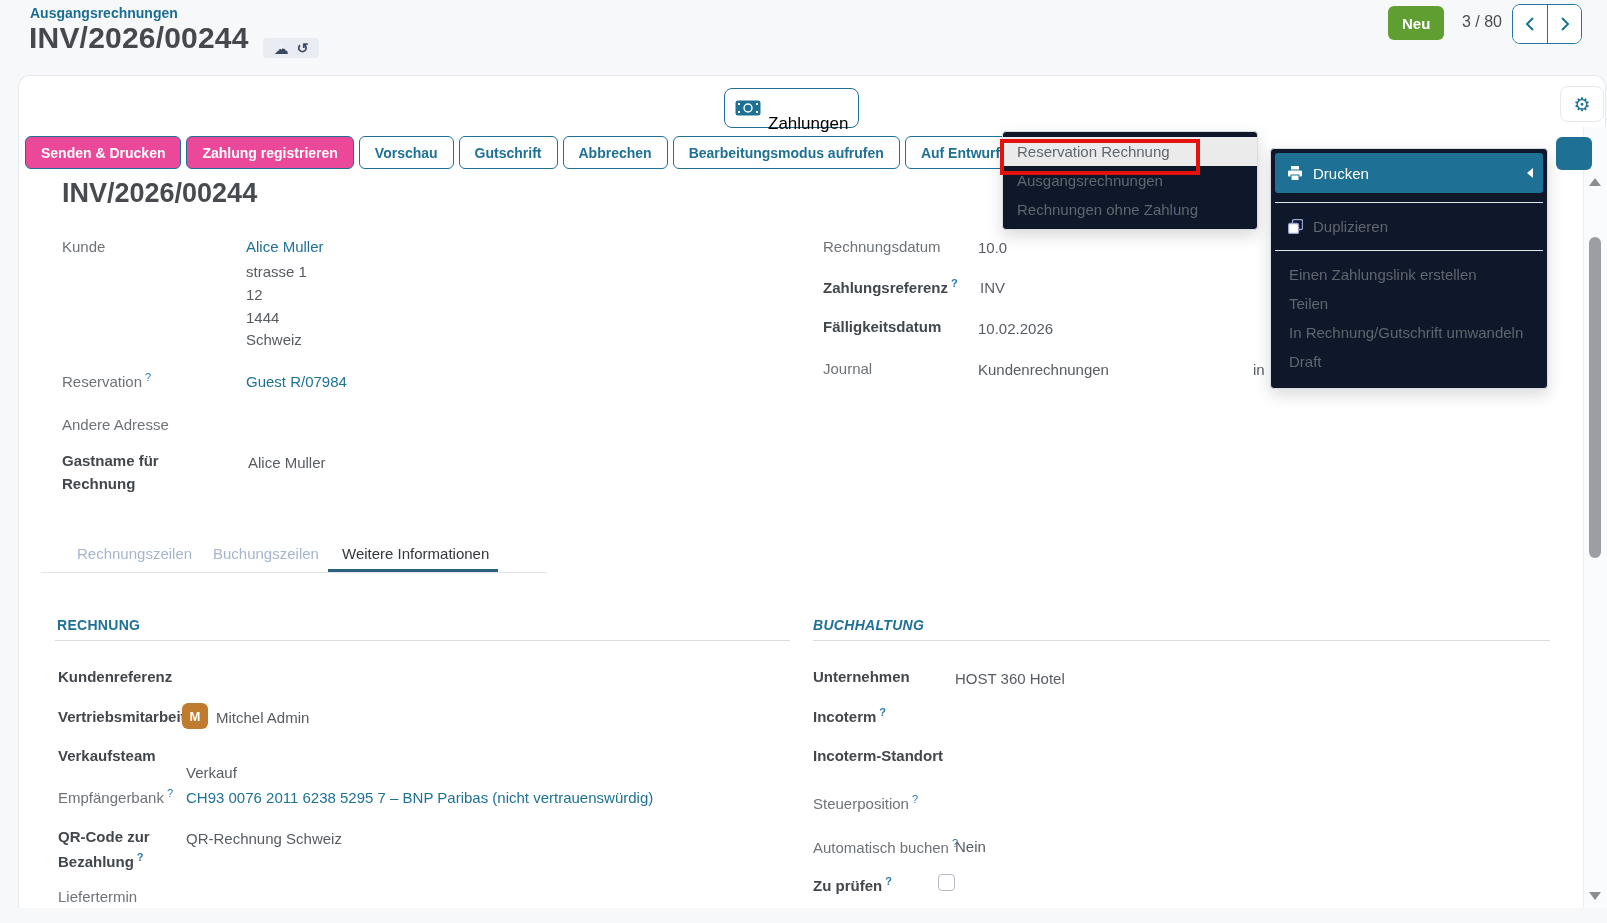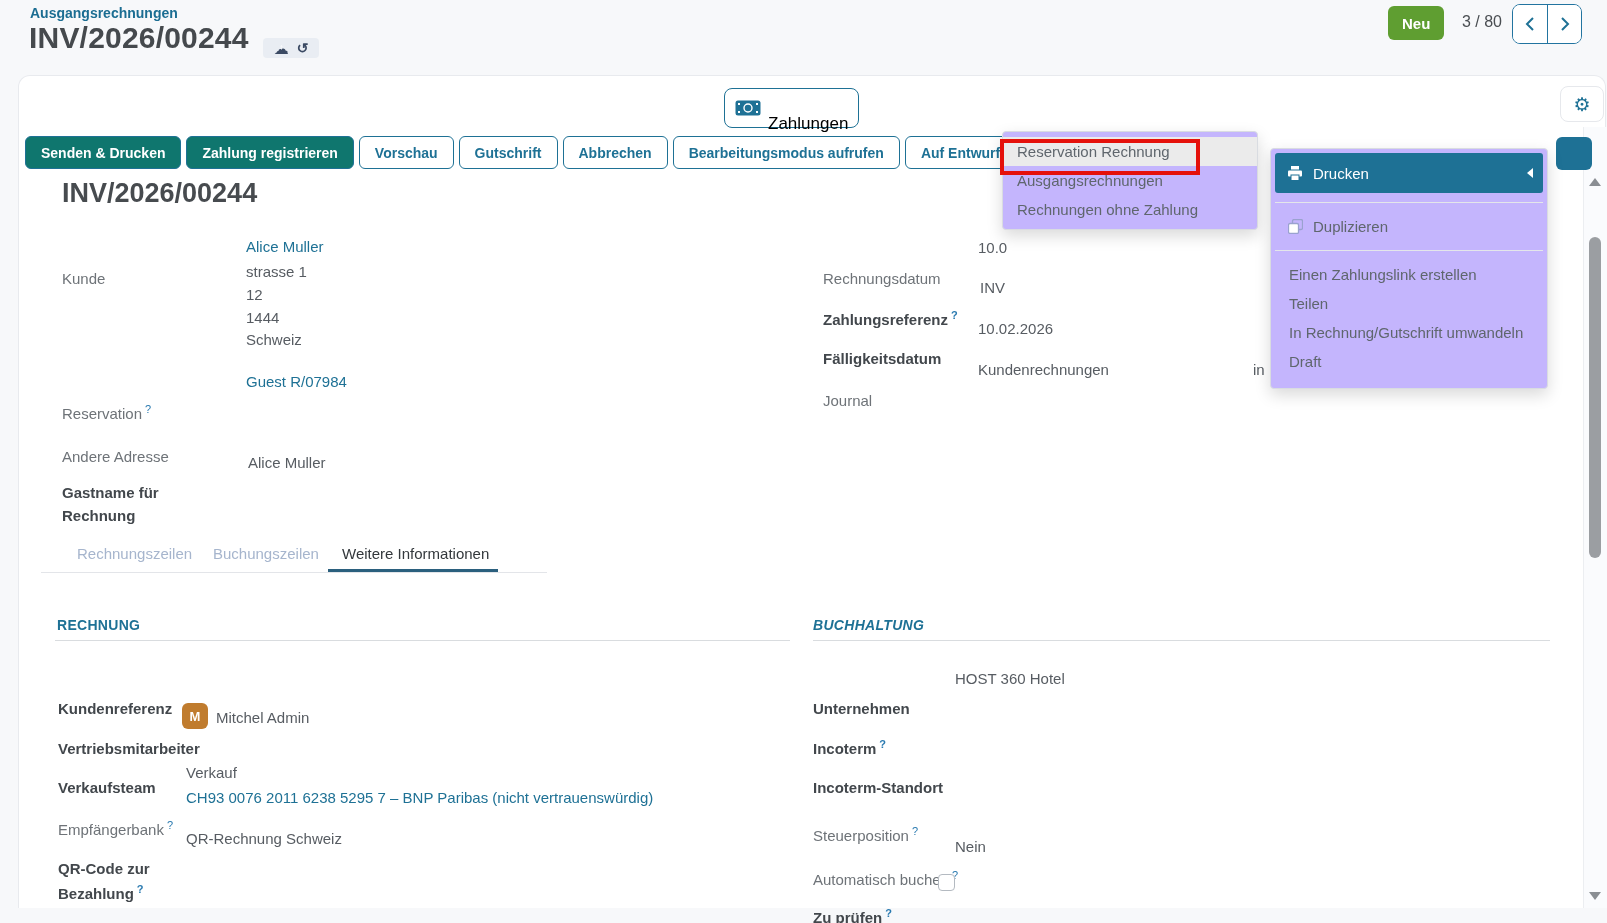--- a/index.html
+++ b/index.html
@@ -33,47 +33,47 @@
   .payments-txt .l1{font-size:17px;color:#000000;margin-top:48px;}
   .payments-txt .l2{font-size:13px;font-weight:700;color:#1e7195;}
   .gear-btn{left:1560px;top:86px;width:44px;height:36px;background:#fff;border:1px solid #e6e8ec;border-radius:8px;
             display:flex;align-items:center;justify-content:center;cursor:pointer;}
   .gear-glyph{font-size:19px;color:#1e7195;line-height:1;}
 
   
   .toolbar{left:25px;top:136px;display:flex;gap:5px;}
   .tb{height:33px;padding:0 15px;border-radius:6px;font-size:14px;font-weight:700;cursor:pointer;
       font-family:inherit;white-space:nowrap;}
-  .tb.fill{background:#0f766e;border:1px solid #1e7195;color:#fff;}
+  .tb.fill{background:#ec4899;border:1px solid #1e7195;color:#fff;}
   .tb.line{background:#fff;border:1px solid #1e7195;color:#1e7195;}
   .tb.cut{width:150px;text-align:left;overflow:hidden;}
 
   
   .doc-name{left:62px;top:178px;font-size:27px;font-weight:600;color:#474b4f;}
-  .lbl{font-size:15px;color:#6e7378;margin-top:32px;}
+  .lbl{font-size:15px;color:#6e7378;}
   .lbl.b{font-weight:700;color:#42474c;}
   .val{font-size:15px;color:#575c62;}
   .lnk{font-size:15px;color:#1e7195;cursor:pointer;}
   .help{font-size:11px;color:#2a7ab0;vertical-align:6px;margin-left:3px;cursor:help;}
 
   
   .tab{font-size:15px;color:#a6b5cd;cursor:pointer;}
   .tab.active{color:#33383c;font-weight:500;}
   .tab-border{left:41px;top:572px;width:506px;height:1px;background:#e3e5e9;}
   .tab-underline{left:328px;top:569px;width:170px;height:3px;background:#2b607e;}
 
   .sec-title{font-size:14px;font-weight:700;color:#1e7195;letter-spacing:.3px;}
   .sec-line{height:1px;background:#d9dcdf;}
 
   .avatar{width:26px;height:26px;border-radius:6px;background:#c07c2e;color:#fff;font-size:13px;font-weight:700;
           display:flex;align-items:center;justify-content:center;}
   .checkbox{width:17px;height:17px;border:1px solid #b4bac1;border-radius:4px;background:#fff;cursor:pointer;box-sizing:border-box;}
 
   
-  .menu{background:#c4b5fd;border:1px solid #d9dce1;border-radius:4px;box-shadow:0 6px 16px rgba(0,0,0,.15);z-index:50;}
+  .menu{background:#0f172a;border:1px solid #d9dce1;border-radius:4px;box-shadow:0 6px 16px rgba(0,0,0,.15);z-index:50;}
   .menu1{left:1002px;top:131px;width:254px;padding:5px 0;}
   .m-item{height:29px;display:flex;align-items:center;padding:0 14px;font-size:15px;color:#5f666d;cursor:pointer;white-space:nowrap;}
   .m-item.hover{background:#ebebeb;}
   .annotation{left:1000px;top:139px;width:200px;height:36px;border:4px solid #e5110b;box-sizing:border-box;
               z-index:60;pointer-events:none;}
   .menu2{left:1270px;top:148px;width:278px;padding:4px 4px 12px 4px;box-sizing:border-box;}
   .menu2-header{height:40px;background:#1e7195;border-radius:3px;display:flex;align-items:center;gap:10px;
                 padding:0 12px;color:#fff;font-size:15px;cursor:pointer;position:relative;}
   .tri-left{position:absolute;right:10px;top:50%;transform:translateY(-50%);width:0;height:0;
             border-top:5px solid transparent;border-bottom:5px solid transparent;border-right:6px solid #fff;}

